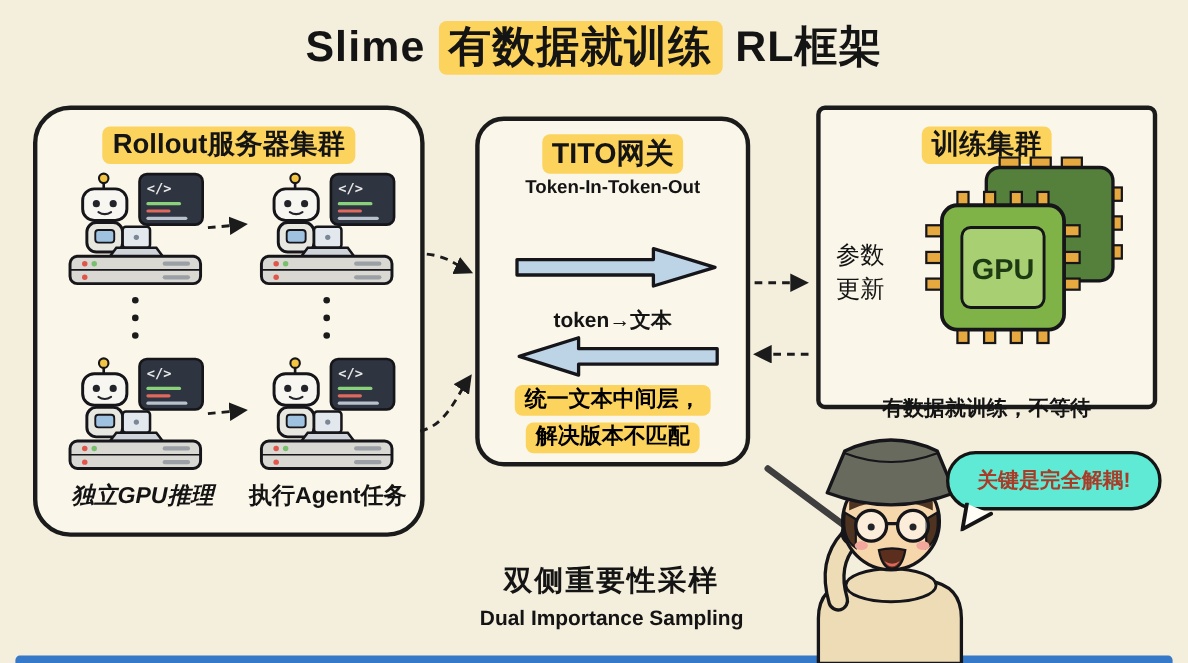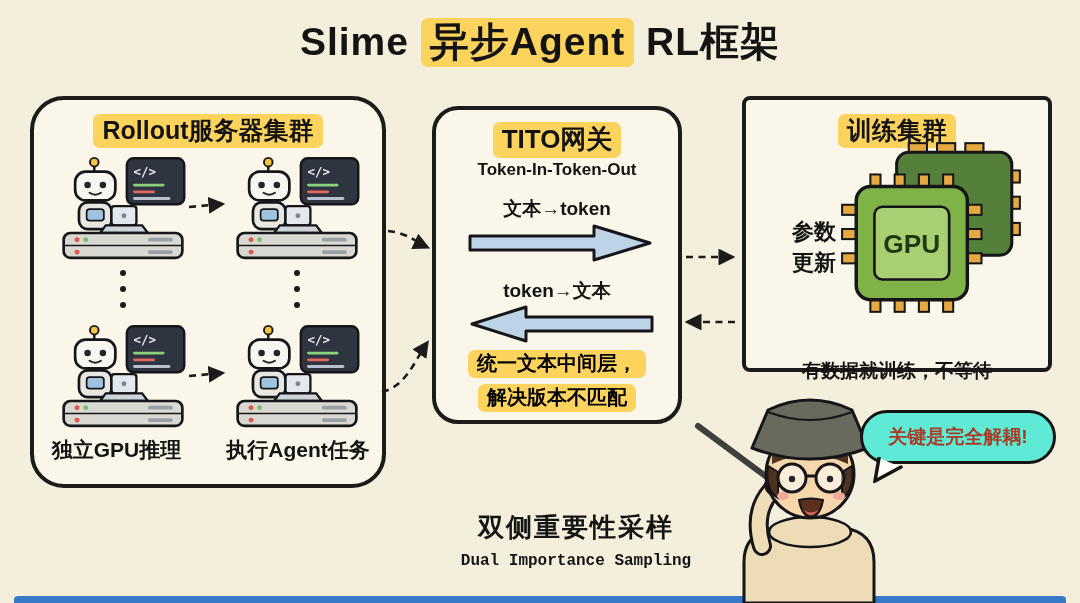--- a/index.html
+++ b/index.html
@@ -25,46 +25,46 @@
   #robot2 { left:196px; top:56px; }
   #robot3 { left:22px;  top:224px; }
   #robot4 { left:196px; top:224px; }
 
   .dots { position:absolute; display:flex; flex-direction:column; gap:10px; }
   #dots1 { left:86px;  top:170px; }
   #dots2 { left:260px; top:170px; }
   .dots i { width:6px; height:6px; border-radius:50%; background:#1b1b1b; }
 
   .rollout-label { position:absolute; top:336px; font-size:21px; font-weight:bold; text-align:center; }
-  #rollout-label-gpu   { left:0;   width:165px; }
+  #rollout-label-gpu   { left:13px;   width:165px;font-style:italic; }
   #rollout-label-agent { left:176px; width:176px; }
 
   #tito-title { top:12px; font-size:26px; }
   #tito-sub  { position:absolute; top:50px; width:100%; text-align:center; font-size:17px; font-weight:bold; }
   .flow-label { position:absolute; width:100%; text-align:center; font-size:19px; font-weight:bold; }
   #flow1 { top:86px; }
   #flow2 { top:168px; }
   .big-arrow { position:absolute; left:28px; width:194px; }
   #arrow-right { top:112px; height:42px; }
   #arrow-left  { top:194px; height:40px; }
   #tito-note { position:absolute; top:236px; width:100%; text-align:center; font-size:20px;
                font-weight:bold; color:#000000; line-height:34px; }
 
-  #param-label { position:absolute; left:14px; top:116px; width:76px; text-align:right;
-                 font-size:22px; font-weight:bold; line-height:31px; }
+  #param-label { position:absolute; left:14px; top:116px; width:76px; text-align:left;
+                 font-size:22px; font-weight:normal; line-height:31px; }
   #gpu-chip { position:absolute; left:86px; top:42px; width:202px; height:172px; }
   #training-note { position:absolute; top:258px; width:100%; text-align:center;
                    font-size:19px; font-weight:bold; }
 
   #connectors { position:absolute; left:0; top:0; width:1080px; height:603px;
                 pointer-events:none; z-index:5; }
 
-  #caption { position:absolute; left:376px; top:510px; width:400px; text-align:center; z-index:2;font-family:Liberation Mono, monospace; }
+  #caption { position:absolute; left:356px; top:510px; width:400px; text-align:center; z-index:2; }
   #caption-line1 { font-size:26px; font-weight:bold; letter-spacing:2px; }
-  #caption-line2 { font-size:16px; font-weight:bold; margin-top:7px; }
+  #caption-line2 { font-size:19px; font-weight:bold; margin-top:7px; }
 
   #person { position:absolute; left:688px; top:382px; width:235px; height:221px; z-index:4; }
 
   #speech-bubble { position:absolute; left:860px; top:410px; width:196px; height:54px;
                    background:#5eead4; border:3.5px solid #141414; border-radius:27px;
                    display:flex; align-items:center; justify-content:center;
                    font-size:19px; font-weight:bold; color:#a83c28; z-index:6; }
   #bubble-tail { position:absolute; left:10px; bottom:-22px; width:30px; height:26px; }
 
   #bottom-bar { position:absolute; left:14px; right:14px; bottom:0; height:7px;
@@ -104,21 +104,21 @@
       <circle cx="31" cy="87" r="2.6" fill="#79c06e"></circle>
       <rect x="96" y="85" width="26" height="4" rx="2" fill="#9aa0a6"></rect>
       <circle cx="22" cy="100" r="2.6" fill="#e0564a"></circle>
       <rect x="96" y="98" width="26" height="4" rx="2" fill="#9aa0a6"></rect>
     </g>
   </defs>
 </svg>
 
 <div id="canvas">
 
-  <div id="title"><span>Slime </span><span class="hl">异步Agent</span><span> RL框架</span></div>
+  <div id="title"><span>Slime </span><span class="hl">有数据就训练</span><span> RL框架</span></div>
 
   <div class="box" id="rollout-box">
     <div class="box-title"><span class="hl">Rollout服务器集群</span></div>
     <svg class="robot" id="robot1" viewBox="0 0 140 112">
         <use href="#robot-sym"></use>
       </svg>
     <svg class="robot" id="robot2" viewBox="0 0 140 112">
         <use href="#robot-sym"></use>
       </svg>
     <svg class="robot" id="robot3" viewBox="0 0 140 112">
@@ -137,21 +137,20 @@
         <i></i>
         <i></i>
       </div>
     <div class="rollout-label" id="rollout-label-gpu">独立GPU推理</div>
     <div class="rollout-label" id="rollout-label-agent">执行Agent任务</div>
   </div>
 
   <div class="box" id="tito-box">
     <div class="box-title" id="tito-title"><span class="hl">TITO网关</span></div>
     <div id="tito-sub">Token-In-Token-Out</div>
-    <div class="flow-label" id="flow1">文本→token</div>
     <svg class="big-arrow" id="arrow-right" viewBox="0 0 190 42">
       <polygon points="4,14 128,14 128,4 184,21 128,38 128,28 4,28" fill="#bdd3e6" stroke="#16161a" stroke-width="3" stroke-linejoin="round"></polygon>
     </svg>
     <div class="flow-label" id="flow2">token→文本</div>
     <svg class="big-arrow" id="arrow-left" viewBox="0 0 190 40">
       <polygon points="186,13 60,13 60,3 6,20 60,37 60,27 186,27" fill="#bdd3e6" stroke="#16161a" stroke-width="3" stroke-linejoin="round"></polygon>
     </svg>
     <div id="tito-note">
       <span class="hl">统一文本中间层，</span><br>
       <span class="hl">解决版本不匹配</span>

